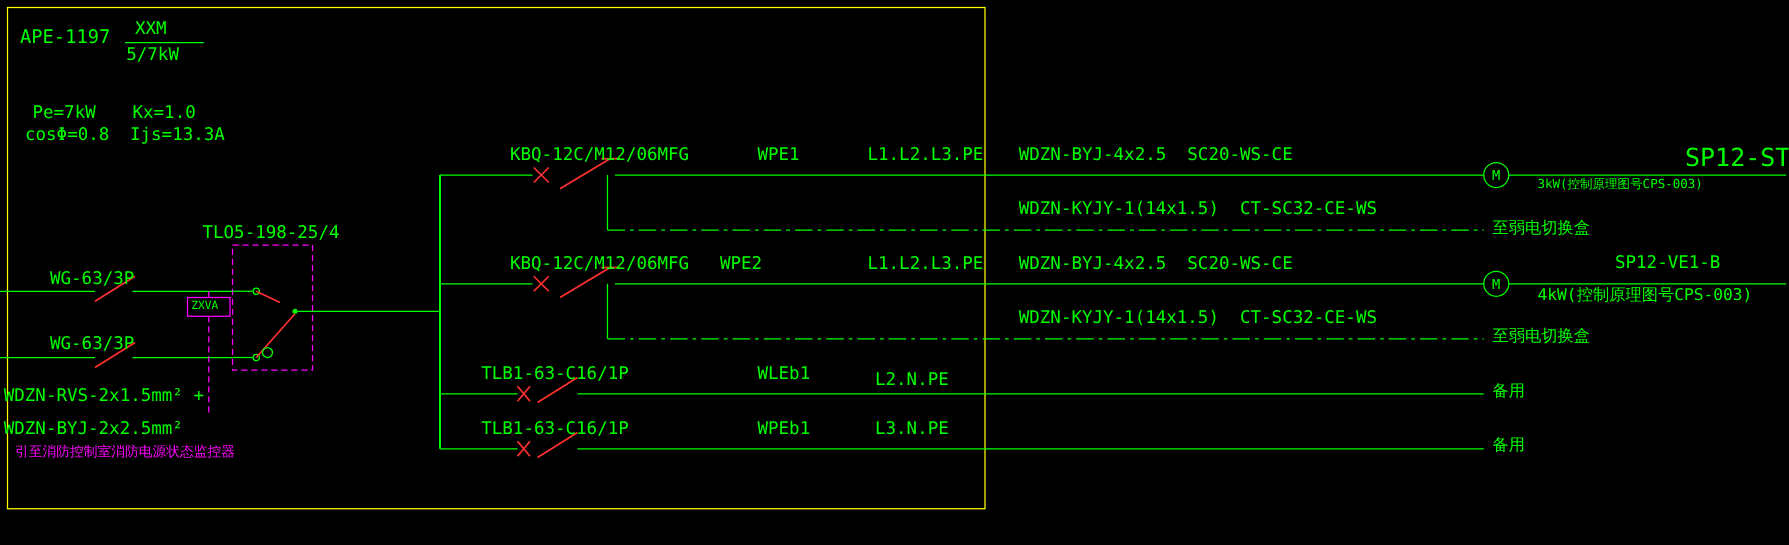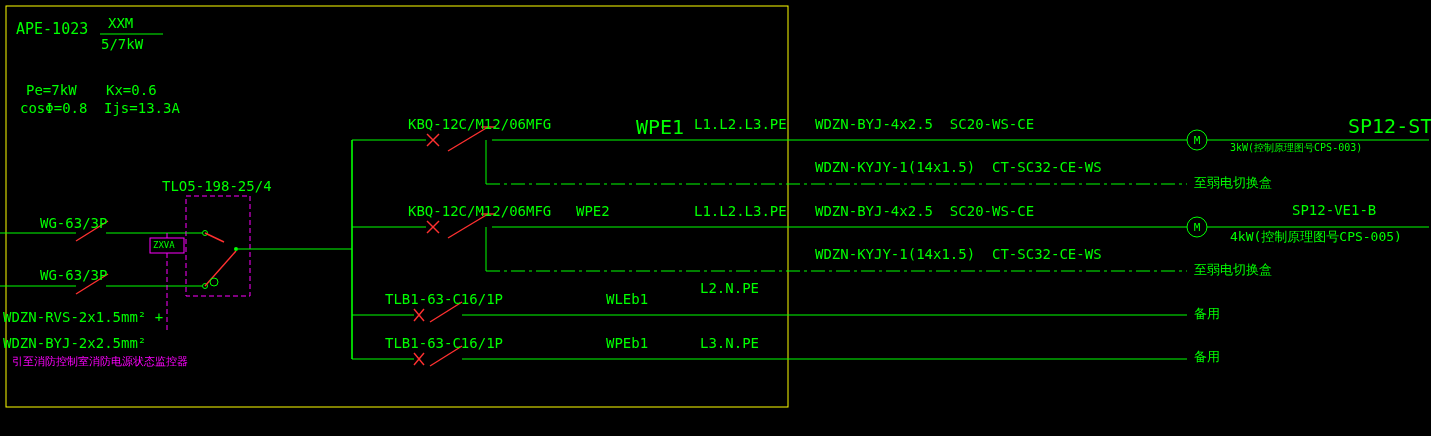--- a/index.html
+++ b/index.html
@@ -105,59 +105,59 @@
 
     <g>
       <line class="lg" x1="352" y1="359" x2="414" y2="359"></line>
       <line class="lr" x1="414" y1="353" x2="424" y2="365"></line>
       <line class="lr" x1="414" y1="365" x2="424" y2="353"></line>
       <line class="lr" x1="430" y1="366" x2="462" y2="346"></line>
       <line class="lg" x1="462" y1="359" x2="1187" y2="359"></line>
     </g>
   </svg>
 
-  <span class="t g" style="left:16px;top:22px;font-size:15px">APE-1023</span>
+  <span class="t g" style="left:16px;top:22px;font-size:15px">APE-1197</span>
   <span class="t g" style="left:108px;top:16px;font-size:14px">XXM</span>
   <span class="t g" style="left:101px;top:37px;font-size:14px">5/7kW</span>
   <span class="t g" style="left:26px;top:83px;font-size:14px">Pe=7kW</span>
-  <span class="t g" style="left:106px;top:83px;font-size:14px">Kx=0.6</span>
+  <span class="t g" style="left:106px;top:83px;font-size:14px">Kx=1.0</span>
   <span class="t g" style="left:20px;top:101px;font-size:14px">cosΦ=0.8</span>
   <span class="t g" style="left:104px;top:101px;font-size:14px">Ijs=13.3A</span>
 
   <span class="t g" style="left:40px;top:216px;font-size:14px">WG-63/3P</span>
   <span class="t g" style="left:40px;top:268px;font-size:14px">WG-63/3P</span>
   <span class="t g" style="left:162px;top:179px;font-size:14px">TLO5-198-25/4</span>
   <span class="t g" style="left:153px;top:241px;font-size:9px">ZXVA</span>
   <span class="t g" style="left:3px;top:310px;font-size:14px">WDZN-RVS-2x1.5mm² +</span>
   <span class="t g" style="left:3px;top:336px;font-size:14px">WDZN-BYJ-2x2.5mm²</span>
   <span class="t m" style="left:12px;top:356px;font-size:11px">引至消防控制室消防电源状态监控器</span>
 
   <span class="t g" style="left:408px;top:117px;font-size:14px">KBQ-12C/M12/06MFG</span>
-  <span class="t g" style="left:636px;top:117px;font-size:20px">WPE1</span>
+  <span class="t g" style="left:606px;top:117px;font-size:14px">WPE1</span>
   <span class="t g" style="left:694px;top:117px;font-size:14px">L1.L2.L3.PE</span>
   <span class="t g" style="left:815px;top:117px;font-size:14px">WDZN-BYJ-4x2.5  SC20-WS-CE</span>
   <span class="t g" style="left:1348px;top:116px;font-size:20px">SP12-ST1-B</span>
   <span class="t g" style="left:1230px;top:143px;font-size:10px">3kW(控制原理图号CPS-003)</span>
 
   <span class="t g" style="left:815px;top:160px;font-size:14px">WDZN-KYJY-1(14x1.5)  CT-SC32-CE-WS</span>
   <span class="t g" style="left:1194px;top:176px;font-size:13px">至弱电切换盒</span>
 
   <span class="t g" style="left:408px;top:204px;font-size:14px">KBQ-12C/M12/06MFG</span>
   <span class="t g" style="left:576px;top:204px;font-size:14px">WPE2</span>
   <span class="t g" style="left:694px;top:204px;font-size:14px">L1.L2.L3.PE</span>
   <span class="t g" style="left:815px;top:204px;font-size:14px">WDZN-BYJ-4x2.5  SC20-WS-CE</span>
   <span class="t g" style="left:1292px;top:203px;font-size:14px">SP12-VE1-B</span>
-  <span class="t g" style="left:1230px;top:230px;font-size:13px">4kW(控制原理图号CPS-005)</span>
+  <span class="t g" style="left:1230px;top:230px;font-size:13px">4kW(控制原理图号CPS-003)</span>
 
   <span class="t g" style="left:815px;top:247px;font-size:14px">WDZN-KYJY-1(14x1.5)  CT-SC32-CE-WS</span>
   <span class="t g" style="left:1194px;top:263px;font-size:13px">至弱电切换盒</span>
 
   <span class="t g" style="left:385px;top:292px;font-size:14px">TLB1-63-C16/1P</span>
   <span class="t g" style="left:606px;top:292px;font-size:14px">WLEb1</span>
-  <span class="t g" style="left:700px;top:281px;font-size:14px">L2.N.PE</span>
+  <span class="t g" style="left:700px;top:297px;font-size:14px">L2.N.PE</span>
   <span class="t g" style="left:1194px;top:307px;font-size:13px">备用</span>
 
   <span class="t g" style="left:385px;top:336px;font-size:14px">TLB1-63-C16/1P</span>
   <span class="t g" style="left:606px;top:336px;font-size:14px">WPEb1</span>
   <span class="t g" style="left:700px;top:336px;font-size:14px">L3.N.PE</span>
   <span class="t g" style="left:1194px;top:350px;font-size:13px">备用</span>
 
 </div>
 
 </body></html>

